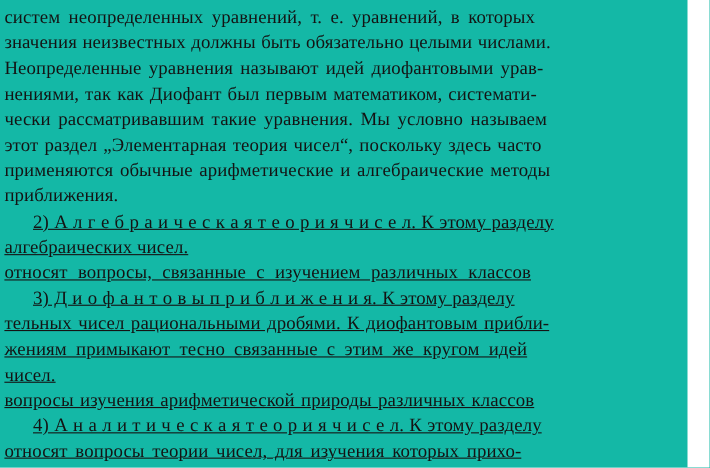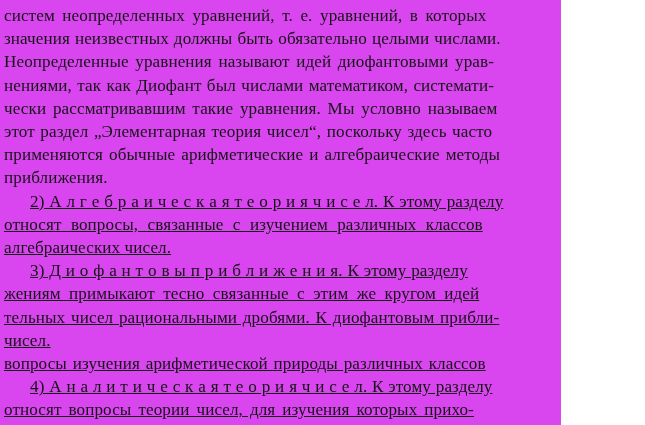--- a/index.html
+++ b/index.html
@@ -9,25 +9,25 @@
   body {
     width: 645px;
     height: 425px;
     background: #ffffff;
     font-family: "Liberation Serif", serif;
     color: #141414;
     overflow: hidden;
   }
   .page {
     position: relative;
-    width: 561px;
+    width: 625px;
     height: 425px;
     box-sizing: border-box;
     padding: 4px 6px 0 4px;
-    background: #d946ef;
+    background: #14b8a6;
   }
   .block {
     font-size: 17.1px;
     line-height: 23.2px;
     text-align: justify;
     text-justify: inter-word;
     letter-spacing: 0.1px;
     margin: 0;
   }
   .para-indent {
@@ -49,37 +49,37 @@
 </style>
 </head>
 <body>
 
 <div class="page">
 
   <p class="block para-cont">
     <span class="j" style="word-spacing:3.2px">систем неопределенных уравнений, т. е. уравнений, в которых</span>
     <span class="j" style="word-spacing:0.6px">значения неизвестных должны быть обязательно целыми числами.</span>
     <span class="j" style="word-spacing:2.2px">Неопределенные уравнения называют идей диофантовыми урав-</span>
-    <span class="j" style="word-spacing:1.0px">нениями, так как Диофант был числами математиком, системати-</span>
+    <span class="j" style="word-spacing:1.0px">нениями, так как Диофант был первым математиком, системати-</span>
     <span class="j" style="word-spacing:2.4px">чески рассматривавшим такие уравнения. Мы условно называем</span>
     <span class="j" style="word-spacing:1.2px">этот раздел „Элементарная теория чисел“, поскольку здесь часто</span>
     <span class="j" style="word-spacing:1.6px">применяются обычные арифметические и алгебраические методы</span>
     <span class="j" style="word-spacing:0px">приближения.</span>
   </p>
 
   <p class="block para-indent">
     <span class="j" style="word-spacing:0.4px;text-indent:26px">2) А л г е б р а и ч е с к а я   т е о р и я   ч и с е л.  К этому разделу</span>
+    <span class="j" style="word-spacing:0px;text-indent:0">алгебраических чисел.</span>
     <span class="j" style="word-spacing:5.0px;text-indent:0">относят вопросы, связанные с изучением различных классов</span>
-    <span class="j" style="word-spacing:0px;text-indent:0">алгебраических чисел.</span>
   </p>
 
   <p class="block para-indent">
     <span class="j" style="word-spacing:0.4px;text-indent:26px">3) Д и о ф а н т о в ы   п р и б л и ж е н и я.   К этому разделу</span>
+    <span class="j" style="word-spacing:1.4px;text-indent:0">тельных чисел рациональными дробями. К диофантовым прибли-</span>
     <span class="j" style="word-spacing:4.0px;text-indent:0">жениям примыкают тесно связанные с этим же кругом идей</span>
-    <span class="j" style="word-spacing:1.4px;text-indent:0">тельных чисел рациональными дробями. К диофантовым прибли-</span>
     <span class="j" style="word-spacing:0px;text-indent:0">чисел.</span>
     <span class="j" style="word-spacing:1.4px;text-indent:0">вопросы изучения арифметической природы различных классов</span>
   </p>
 
   <p class="block para-indent">
     <span class="j" style="word-spacing:0.4px;text-indent:26px">4) А н а л и т и ч е с к а я  т е о р и я   ч и с е л.  К этому разделу</span>
     <span class="j" style="word-spacing:2.6px;text-indent:0">относят вопросы теории чисел, для изучения которых прихо-</span>
 
   </p>
 

